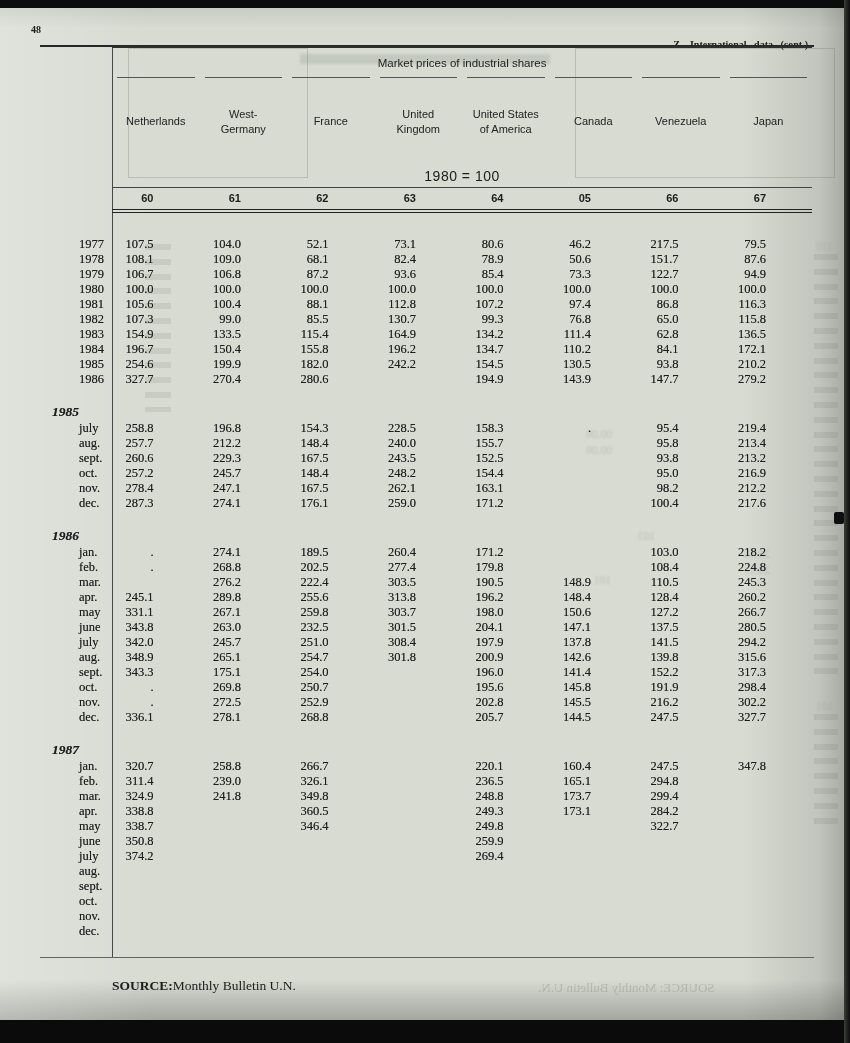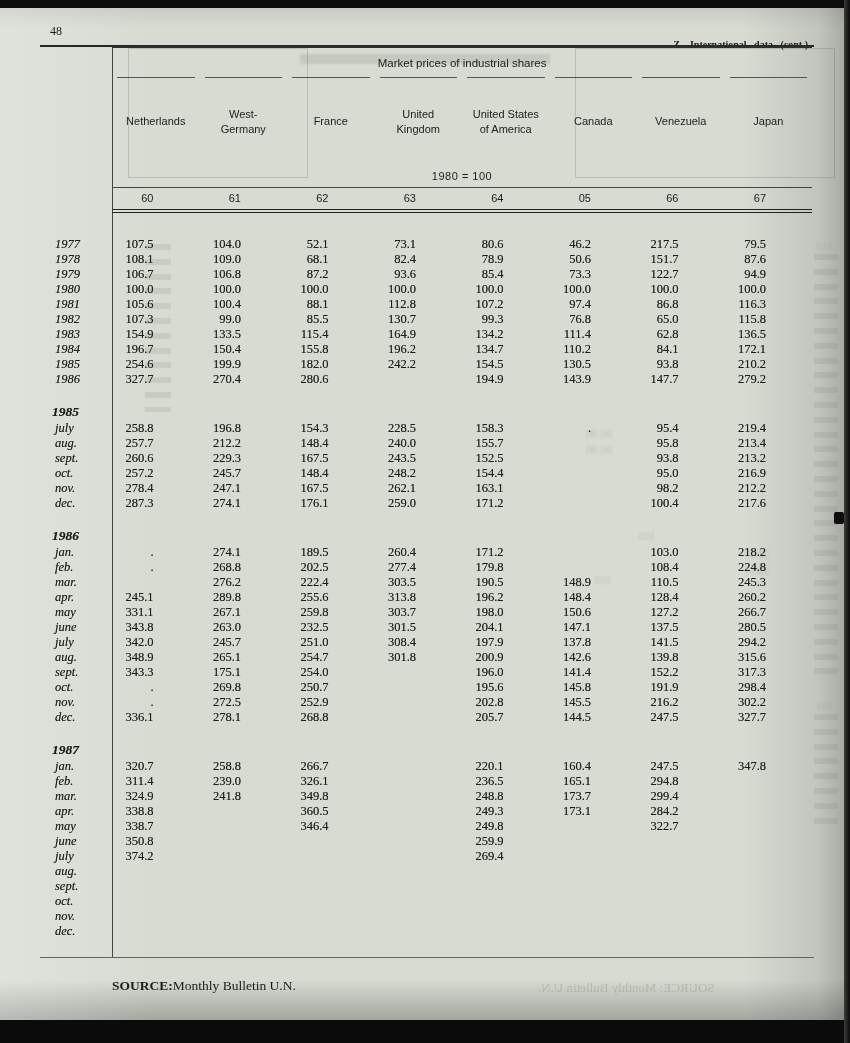--- a/index.html
+++ b/index.html
@@ -16,21 +16,21 @@
   .edge-right { position: absolute; top: 0; right: 0; width: 6px; height: 1043px; background: linear-gradient(to right, #3a3e38, #0a0a0a); }
 
   .page {
     position: absolute; top: 8px; left: 0; width: 844px; height: 1012px;
     background:
       linear-gradient(to right, rgba(255,255,255,0.22), rgba(255,255,255,0) 18%, rgba(0,0,0,0) 88%, rgba(0,0,0,0.10) 97%, rgba(0,0,0,0.22)),
       linear-gradient(to bottom, rgba(0,0,0,0.07), rgba(0,0,0,0) 2%, rgba(0,0,0,0) 96%, rgba(0,0,0,0.24)),
       #d7dbd2;
   }
 
-  .page-num { position: absolute; left: 50px; top: 16px; font-weight: normal; font-size: 12px; }
+  .page-num { position: absolute; left: 31px; top: 16px; font-weight: bold; font-size: 10px; }
   .header-right { position: absolute; right: 36px; top: 31px; font-weight: bold; font-size: 10px; word-spacing: 5px; }
   .header-rule { position: absolute; left: 40px; top: 37px; width: 774px; height: 2px; background: #262626; }
 
   .vline { position: absolute; left: 112px; top: 38px; width: 1px; height: 912px; background: #474747; }
   .bottom-rule { position: absolute; left: 40px; top: 949px; width: 774px; height: 1px; background: #61665d; }
 
   .table-wrap { position: absolute; left: 0; top: 38px; width: 812px; }
   table { border-collapse: collapse; table-layout: fixed; width: 812px; }
   td { padding: 0; }
 
@@ -44,34 +44,34 @@
   .colhead-row td { padding: 0 5px; vertical-align: top; }
   .seg {
     border-top: 1px solid #555; height: 88px;
     display: flex; align-items: center; justify-content: center;
     text-align: center; white-space: pre-line;
     font-family: "Liberation Sans", sans-serif; font-size: 11px; line-height: 1.35; color: #222;
   }
   .base-row { height: 22px; }
   .base-cell {
     text-align: center; vertical-align: middle;
-    font-family: "Liberation Sans", sans-serif; font-size: 11px; letter-spacing: 0.5px;
+    font-family: "Liberation Sans", sans-serif; font-size: 14px; letter-spacing: 0.5px;
   }
   .codes-row { height: 24px; }
   .codes-row td.code {
     border-top: 1px solid #444; border-bottom: 4px double #222;
-    font-family: "Liberation Sans", sans-serif; font-weight: normal; font-size: 11px;
+    font-family: "Liberation Sans", sans-serif; font-weight: bold; font-size: 11px;
     text-align: right; padding-right: 46px; vertical-align: middle;
   }
 
   tbody tr.spacer { height: 26px; }
   tbody td { font-size: 12.5px; text-shadow: 0 0 0.5px rgba(25,25,25,0.55); }
   .data-row { height: 15px; }
   .data-row td { line-height: 15px; }
-  .data-row .lbl { font-style: italic; font-size: 12.5px; padding-left: 55px; white-space: nowrap; }
+  .data-row .lbl { font-size: 12.5px; padding-left: 79px; white-space: nowrap; }
   .data-row .val { text-align: right; padding-right: 46px; }
   .section-row { height: 34px; vertical-align: bottom; }
   .section-label { font-style: italic; font-weight: bold; font-size: 13.5px; padding-left: 52px; padding-bottom: 1px; }
 
   .source-line { position: absolute; left: 112px; top: 970px; font-size: 13.5px; }
   .src-label { font-weight: bold; }
 
   
   .ghost-source {
     position: absolute; left: 538px; top: 972px;

